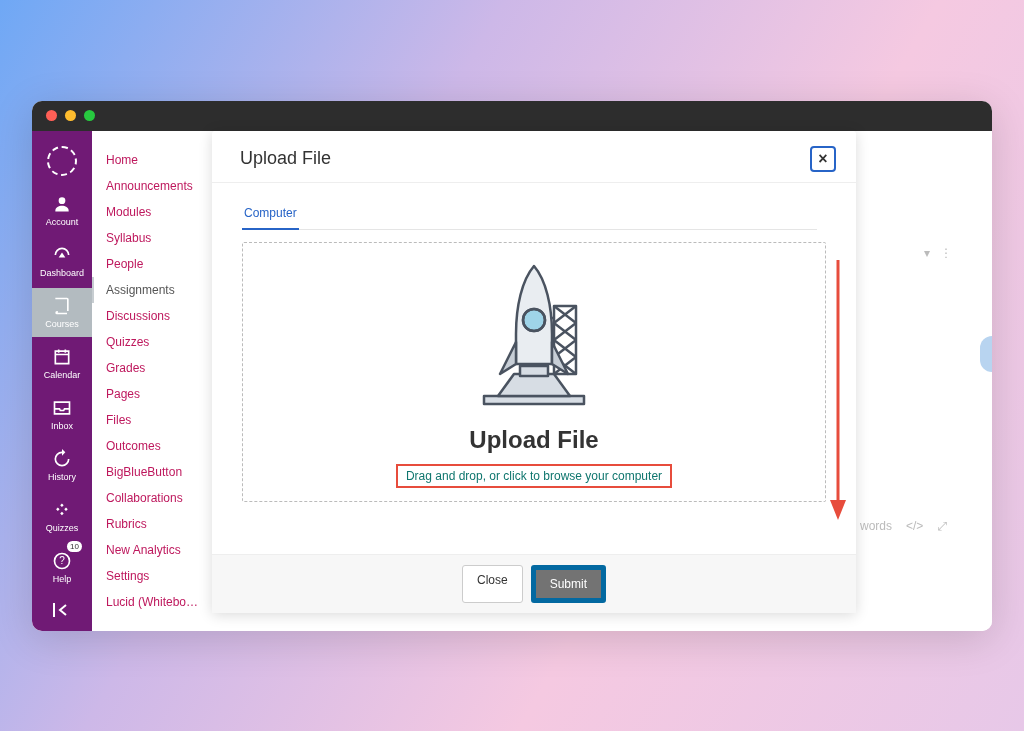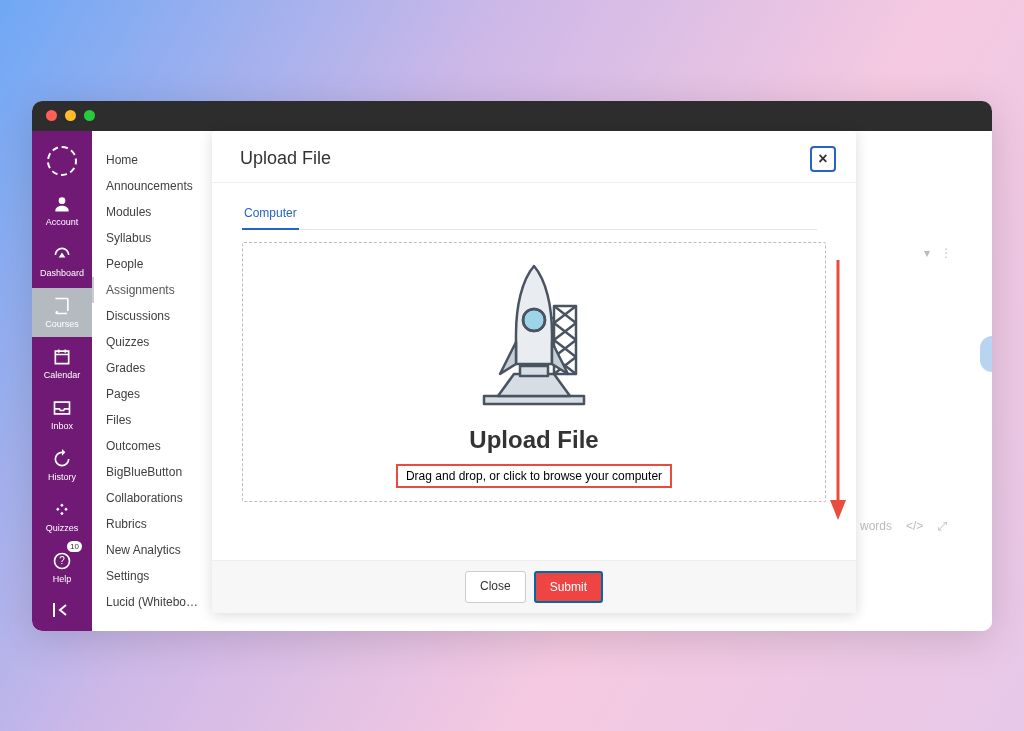--- a/index.html
+++ b/index.html
@@ -97,21 +97,21 @@
 
 .course-menu {
   width: 120px;
   padding: 16px 0;
   background: #fff;
 }
 .cm-item {
   display: block;
   padding: 6px 10px 6px 14px;
   font-size: 12px;
-  color: #404040;
+  color: #be185d;
   cursor: pointer;
   white-space: nowrap;
   overflow: hidden;
   text-overflow: ellipsis;
 }
 .cm-item.active {
   color: #555;
   border-left: 2px solid #c7cdd1;
   padding-left: 12px;
   font-weight: 500;
@@ -214,21 +214,21 @@
   cursor: pointer;
 }
 .dz-illustration svg { display: block; }
 .dz-title {
   font-size: 24px;
   font-weight: 700;
   color: #333;
 }
 .dz-sub {
   font-size: 12px;
-  color: #000000;
+  color: #0f766e;
   padding: 3px 8px;
   border: 2px solid #e74c3c;
 }
 .arrow {
   position: absolute;
   right: 8px;
   top: 30px;
   width: 20px;
   height: 260px;
   pointer-events: none;
@@ -247,22 +247,22 @@
   padding: 7px 14px;
   border-radius: 3px;
   cursor: pointer;
 }
 .btn-default {
   background: #fff;
   border: 1px solid #ccc;
   color: #333;
 }
 .btn-primary {
-  background: #ef4444;
-  border: 2px solid #0369a1;
+  background: #737373;
+  border: 5px solid #0369a1;
   color: #fff;
 }
 </style>
 </head>
 <body>
 
 <div class="browser-window">
   <div class="titlebar">
     <div class="dot red"></div>
     <div class="dot yellow"></div>

